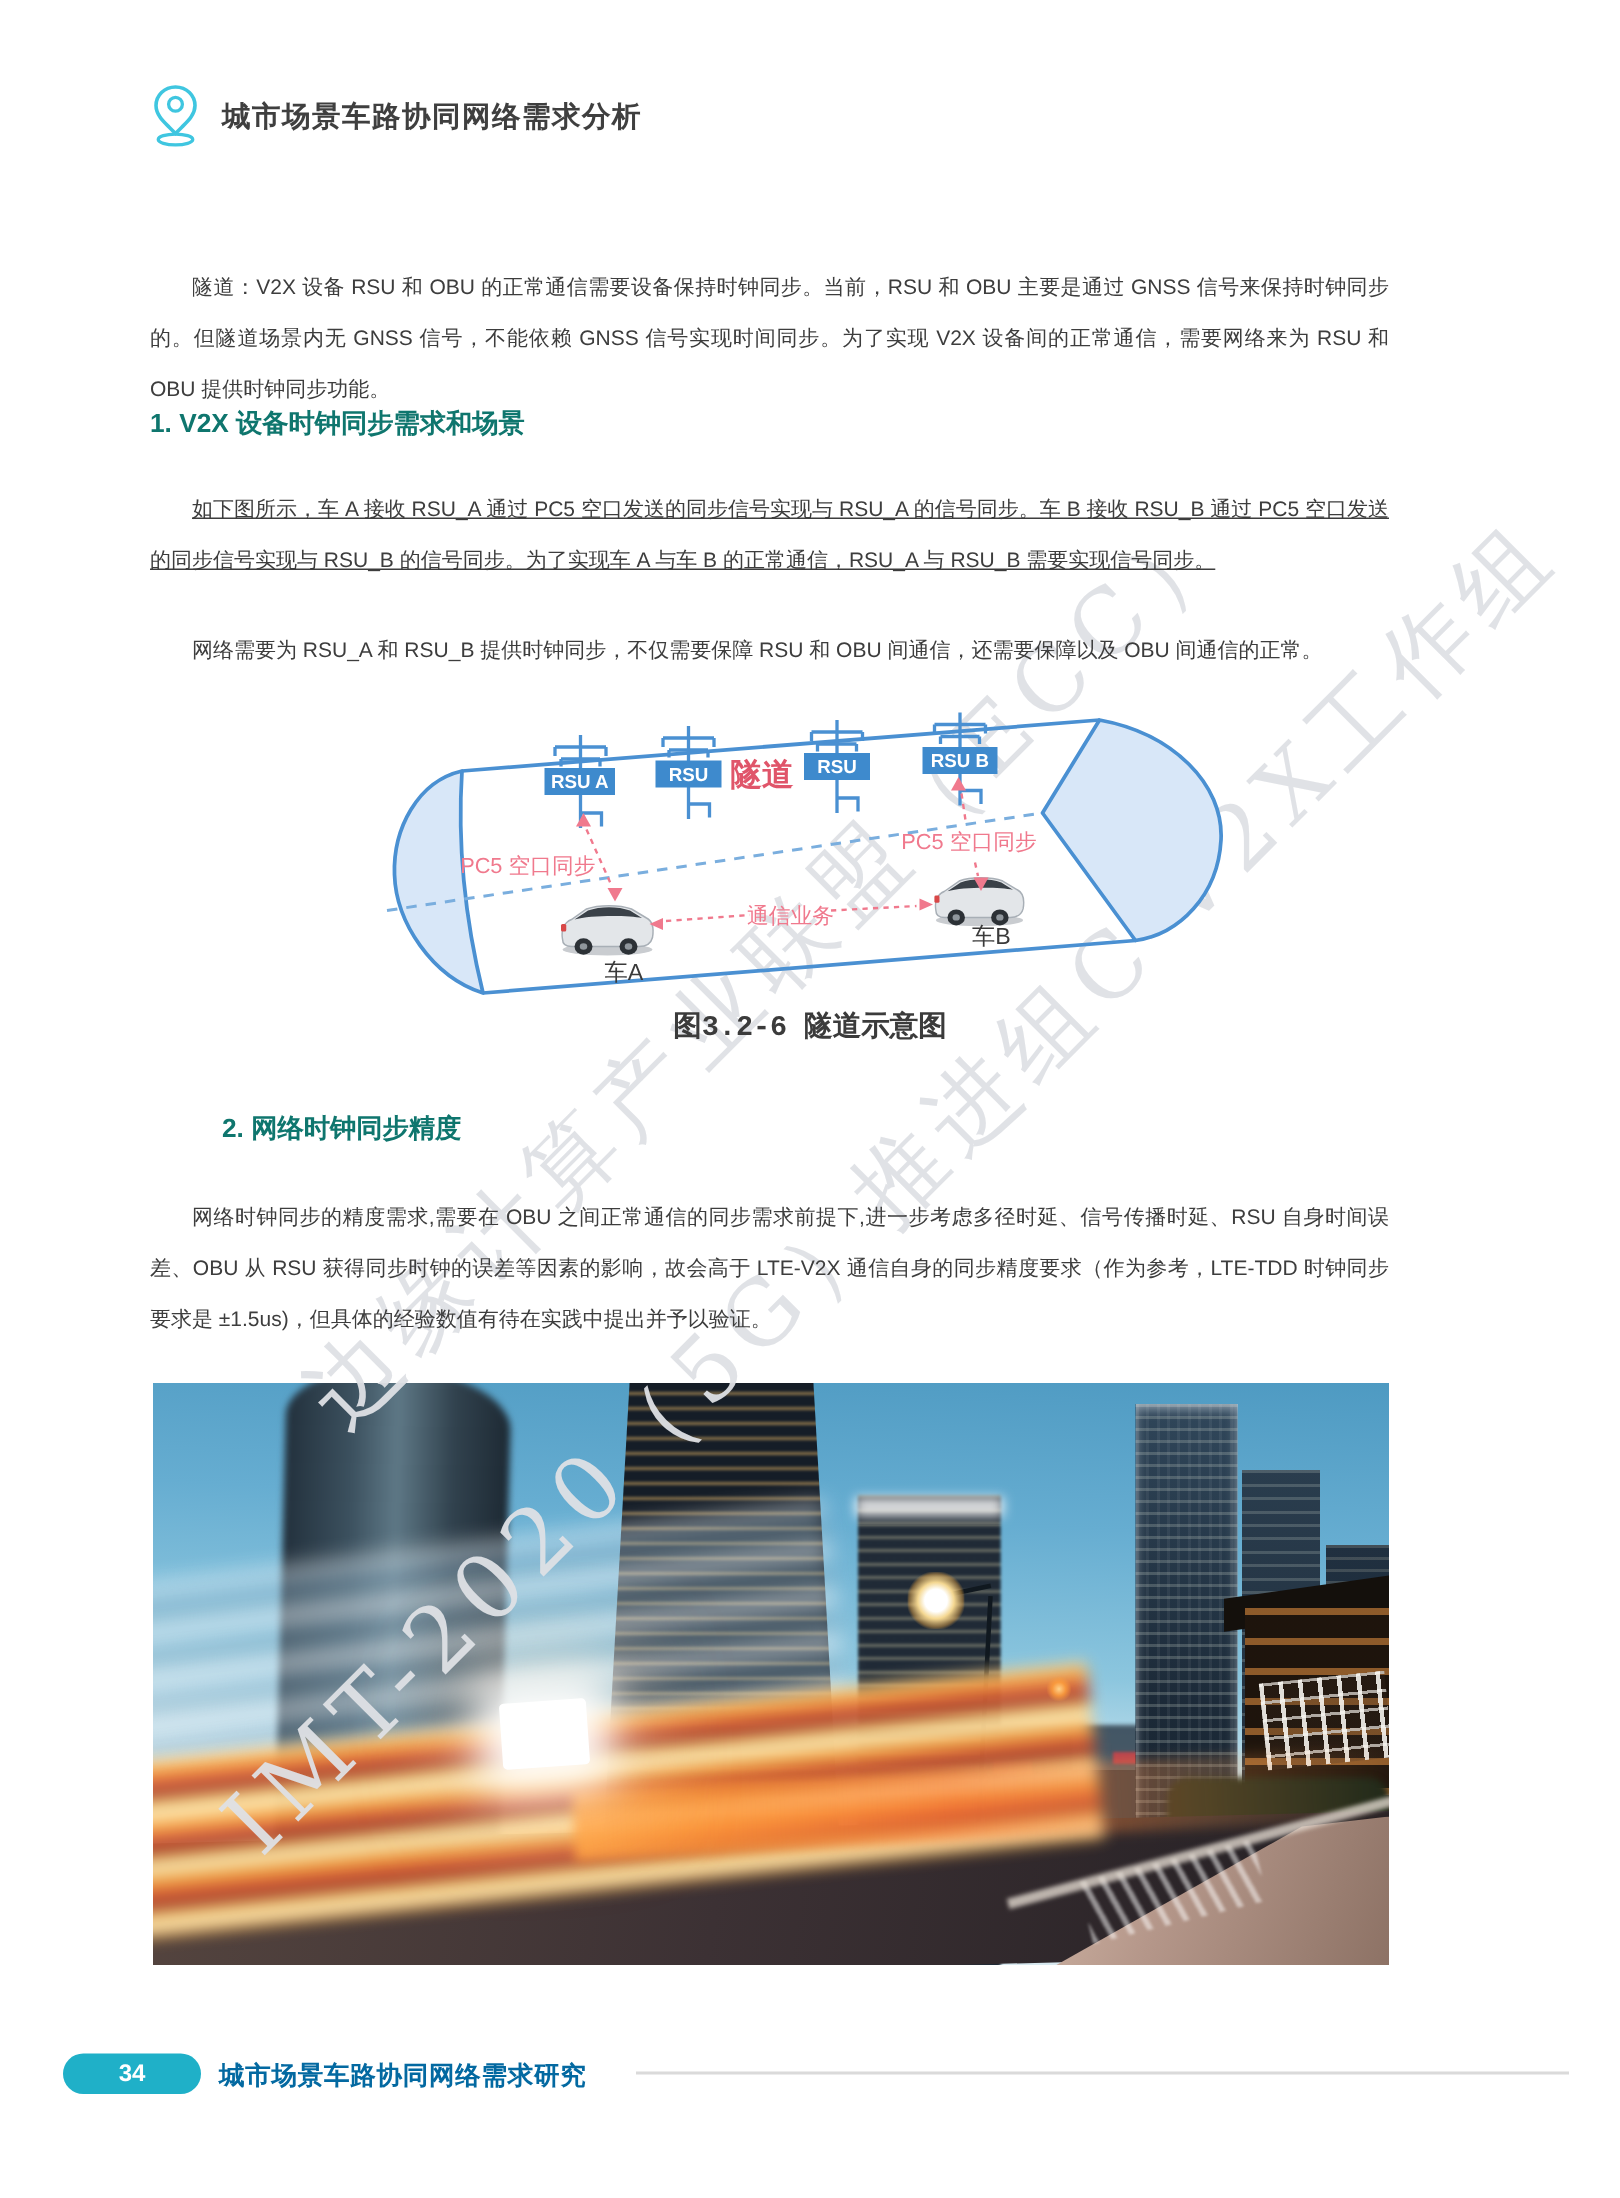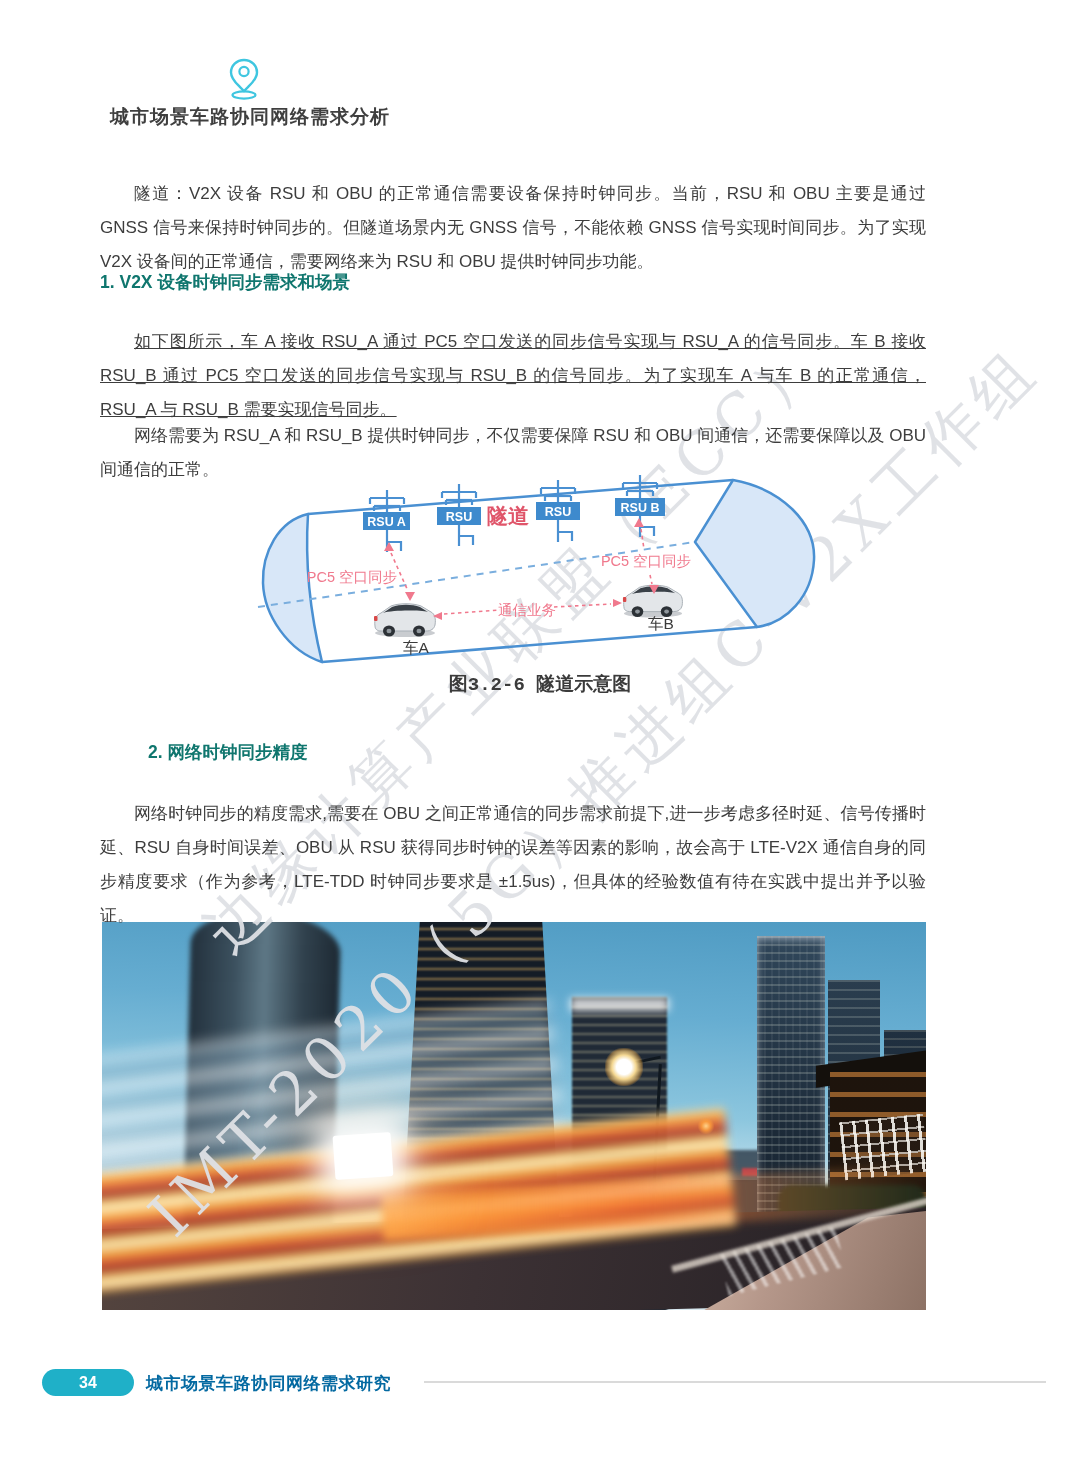--- a/index.html
+++ b/index.html
@@ -1,25 +1,25 @@
 <!DOCTYPE html>
 <html><head>
 <meta charset="utf-8">
 <style>
   html,body{margin:0;padding:0;background:#ffffff;}
   .page{position:relative;width:1080px;height:1465px;background:#fff;overflow:hidden;
         font-family:"Liberation Sans","DejaVu Sans",sans-serif;color:#3d3d3d;}
 
   
-  .hdr{position:absolute;left:98px;top:56px;height:44px;display:flex;align-items:center;z-index:3;flex-direction:column;}
+  .hdr{position:absolute;left:98px;top:56px;height:44px;display:flex;align-items:center;z-index:3;}
   .hdr .pin{width:38px;height:44px;}
   .hdr .title{margin-left:12px;font-size:19px;font-weight:bold;color:#3f3f3f;letter-spacing:1px;}
 
   
-  .para{position:absolute;left:100px;width:826px;font-size:17px;line-height:34px;
+  .para{position:absolute;left:100px;width:826px;font-size:14px;line-height:34px;
         text-align:justify;text-indent:2em;color:#3d3d3d;z-index:3;}
   .sect{position:absolute;left:100px;width:826px;font-size:17.5px;font-weight:bold;color:#0f766e;z-index:3;}
   .p1{top:160px;} .s1{top:270px;} .p2{top:308px;text-decoration:underline;} .p3{top:402px;}
   .s2{top:740px;margin-left:48px;} .p4{top:780px;}
 
   
   .figwrap{position:absolute;left:250px;top:465px;width:580px;height:250px;z-index:3;}
   .figcap{position:absolute;top:206px;left:0;width:100%;text-align:center;
           font-size:19px;font-weight:bold;color:#3b3b3b;font-family:Liberation Mono, monospace;}
   text.rsu{font-size:12.5px;font-weight:bold;fill:#ffffff;font-family:"Liberation Sans",sans-serif;}

